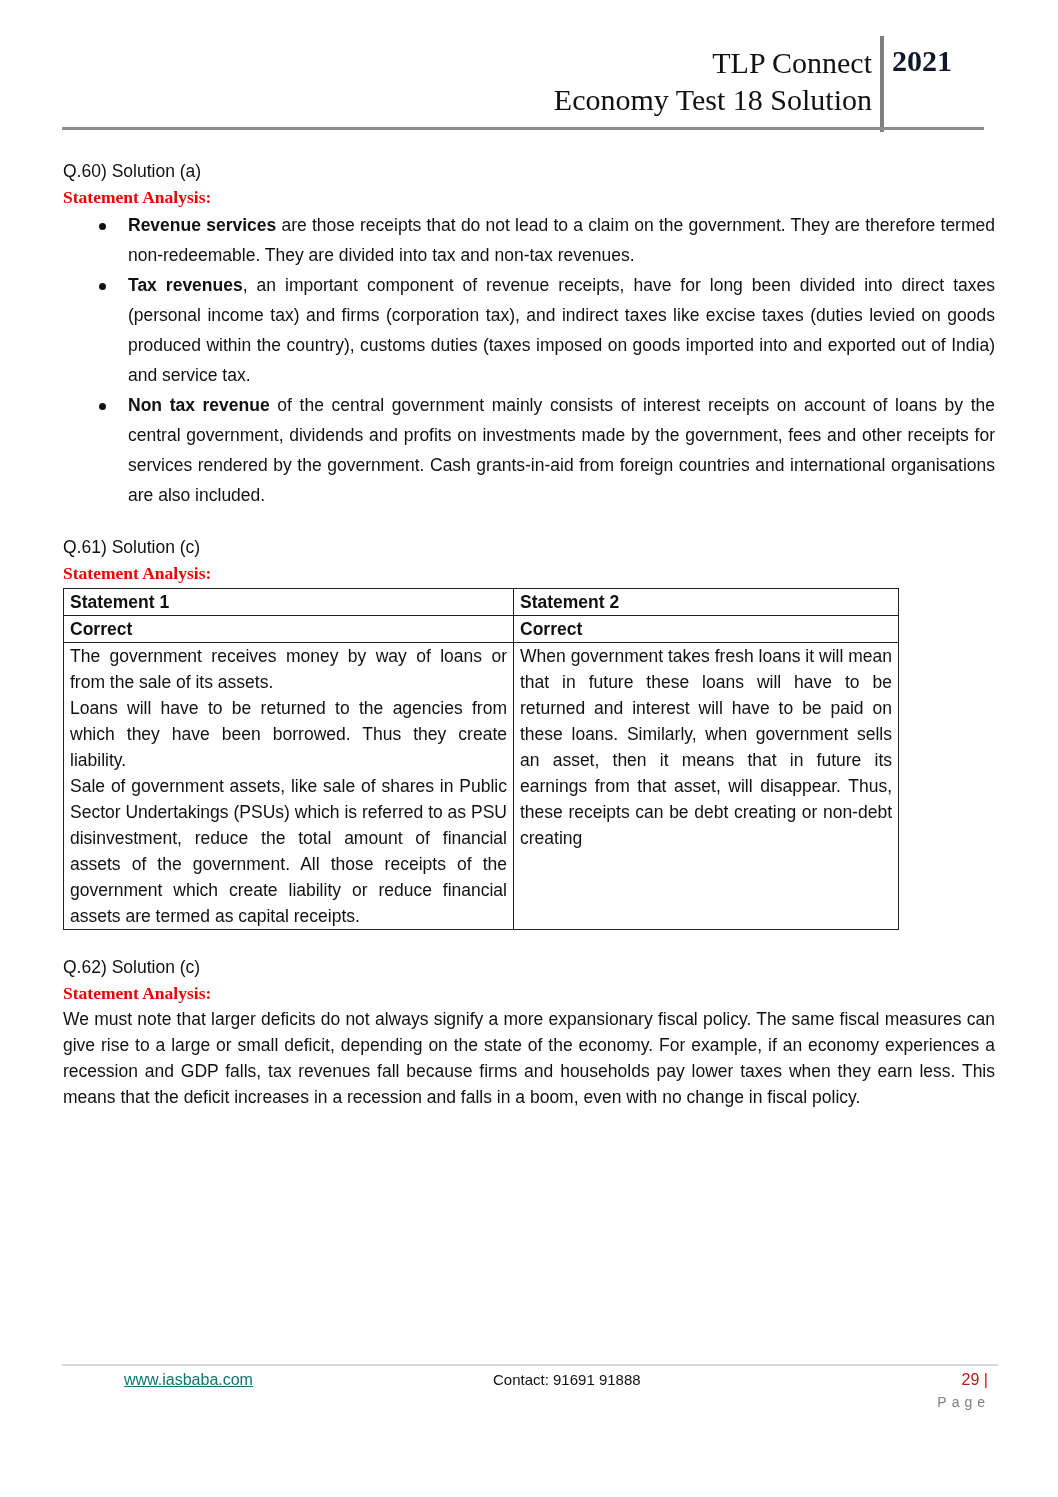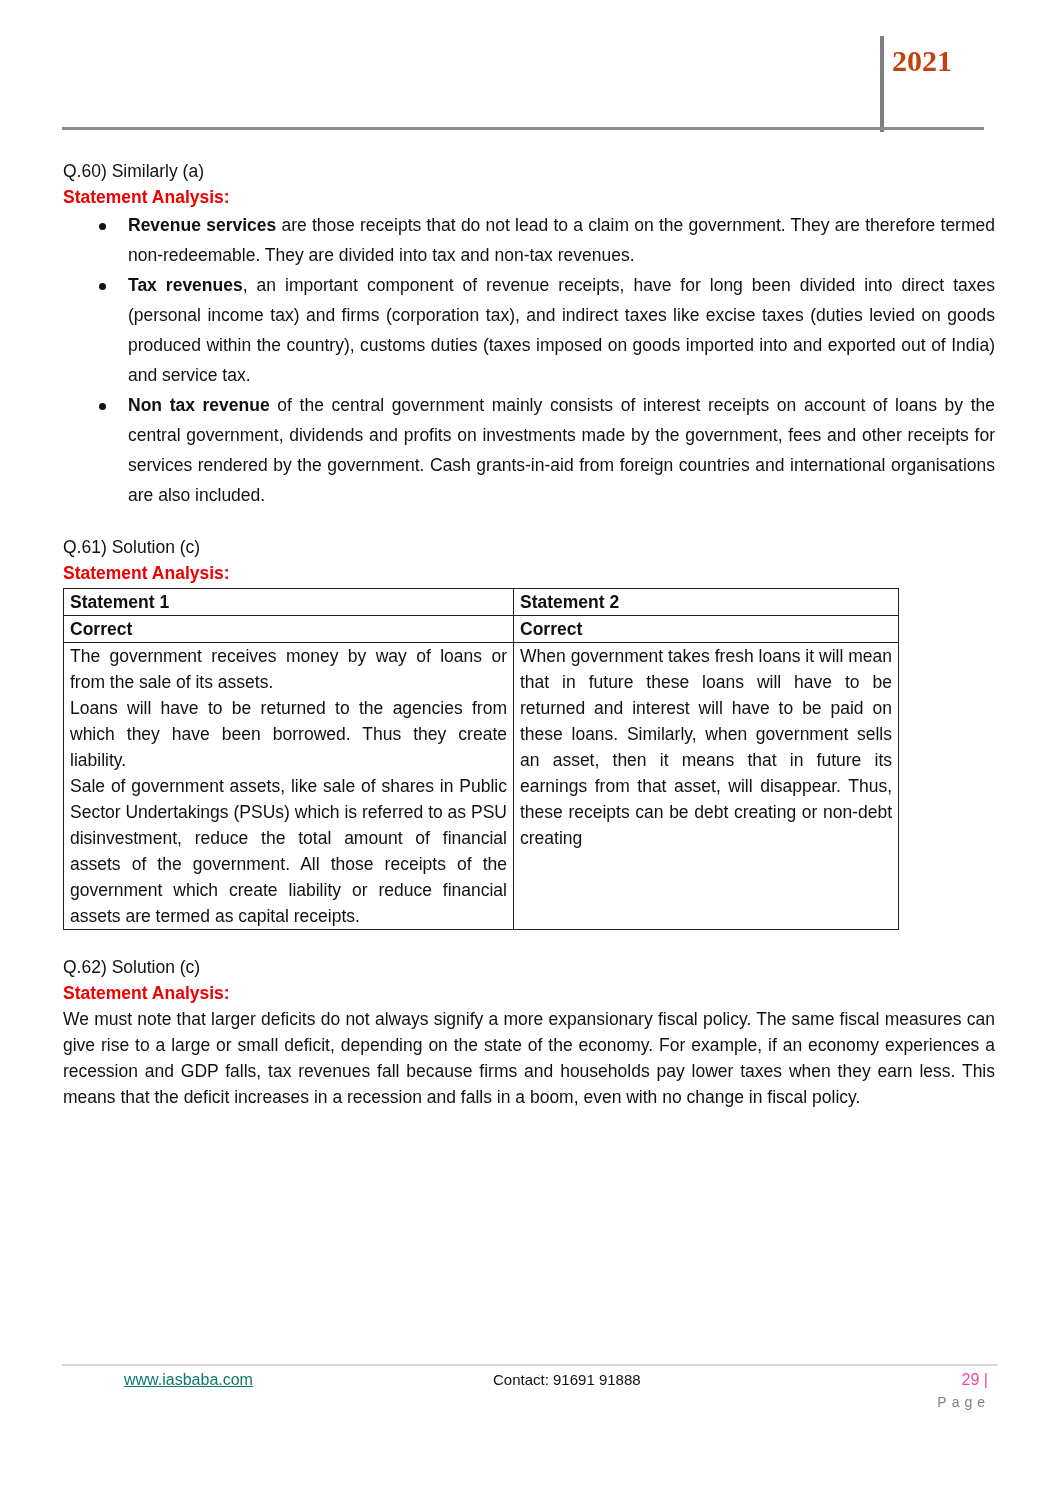--- a/index.html
+++ b/index.html
@@ -3,59 +3,63 @@
 <meta charset="utf-8">
 <style>
   html, body { margin: 0; padding: 0; background: #ffffff; }
   body { width: 1058px; height: 1497px; position: relative; overflow: hidden;
          font-family: "Liberation Sans", sans-serif; color: #111; }
   .header { position: absolute; left: 0; top: 0; width: 1058px; height: 135px; }
   .header .title-block { position: absolute; right: 186px; top: 44px; text-align: right;
          font-family: "Liberation Serif", serif; font-size: 30px; line-height: 37px; color: #111; }
   .header .vbar { position: absolute; left: 880px; top: 36px; width: 4px; height: 96px; background: #7f7f7f; }
   .header .year { position: absolute; left: 892px; top: 44px; font-family: "Liberation Serif", serif;
-         font-weight: bold; font-size: 30px; color: #c2410c; text-align: center; }
+         font-weight: bold; font-size: 30px; color: #0f172a; text-align: center; }
   .header .hrule { position: absolute; left: 62px; top: 127px; width: 922px; height: 3px; background: #8c8c8c; }
 
   .content { position: absolute; left: 63px; top: 158px; width: 932px; font-size: 17.5px; line-height: 26px; }
   .q-title { margin: 0; }
-  .analysis { color: #ee0000; font-weight: bold; margin: 0; }
+  .analysis { color: #ee0000; font-weight: bold; margin: 0; font-family: Liberation Serif, serif; }
   ul.bullets { list-style: none; margin: 0; padding: 0; }
   ul.bullets li { position: relative; padding-left: 65px; text-align: justify; line-height: 30px; }
   ul.bullets li .dot { position: absolute; left: 36px; top: 13px; width: 7px; height: 7px; border-radius: 50%; background: #111; }
   .gap { height: 24px; }
 
   table.stmt { border-collapse: collapse; width: 836px; margin-top: 2px; font-size: 17.5px; line-height: 26px; }
   table.stmt td { border: 1.5px solid #222; vertical-align: top; padding: 0 6px; }
   table.stmt td.c1 { width: 437px; margin-top: 36px; }
   table.stmt td.bold { font-weight: bold; }
   table.stmt td p { margin: 0; text-align: justify; }
 
   .para { text-align: justify; margin: 0; }
 
   .footer { position: absolute; left: 0; top: 1360px; width: 1058px; height: 60px; }
   .footer .frule { position: absolute; left: 62px; top: 4px; width: 936px; height: 2px; background: #d9d9d9; }
   .footer .link { position: absolute; left: 124px; top: 11px; font-size: 16px; color: #0f766e; text-decoration: underline; }
   .footer .contact { position: absolute; left: 493px; top: 11px; font-size: 15px; color: #111; }
-  .footer .pnum { position: absolute; right: 70px; top: 11px; font-size: 16px; color: #ec4899; }
+  .footer .pnum { position: absolute; right: 70px; top: 11px; font-size: 16px; color: #b91c1c; }
   .footer .pword { position: absolute; right: 68px; top: 34px; font-size: 14px; color: #808080; letter-spacing: 5px; }
 </style>
 </head>
 <body>
 
 <div class="header">
+  <div class="title-block">
+    <div>TLP Connect</div>
+    <div>Economy Test 18 Solution</div>
+  </div>
   <div class="vbar"></div>
   <div class="year">2021</div>
   <div class="hrule"></div>
 </div>
 
 <div class="content">
 
   <section>
-    <p class="q-title">Q.60) Similarly (a)</p>
+    <p class="q-title">Q.60) Solution (a)</p>
     <p class="analysis">Statement Analysis:</p>
     <ul class="bullets">
       <li><span class="dot"></span><b>Revenue services</b><span> are those receipts that do not lead to a claim on the government. They are therefore termed non-redeemable. They are divided into tax and non-tax revenues.</span></li>
       <li><span class="dot"></span><b>Tax revenues</b><span>, an important component of revenue receipts, have for long been divided into direct taxes (personal income tax) and firms (corporation tax), and indirect taxes like excise taxes (duties levied on goods produced within the country), customs duties (taxes imposed on goods imported into and exported out of India) and service tax.</span></li>
       <li><span class="dot"></span><b>Non tax revenue</b><span> of the central government mainly consists of interest receipts on account of loans by the central government, dividends and profits on investments made by the government, fees and other receipts for services rendered by the government. Cash grants-in-aid from foreign countries and international organisations are also included.</span></li>
     </ul>
   </section>
 
   <div class="gap"></div>
 

